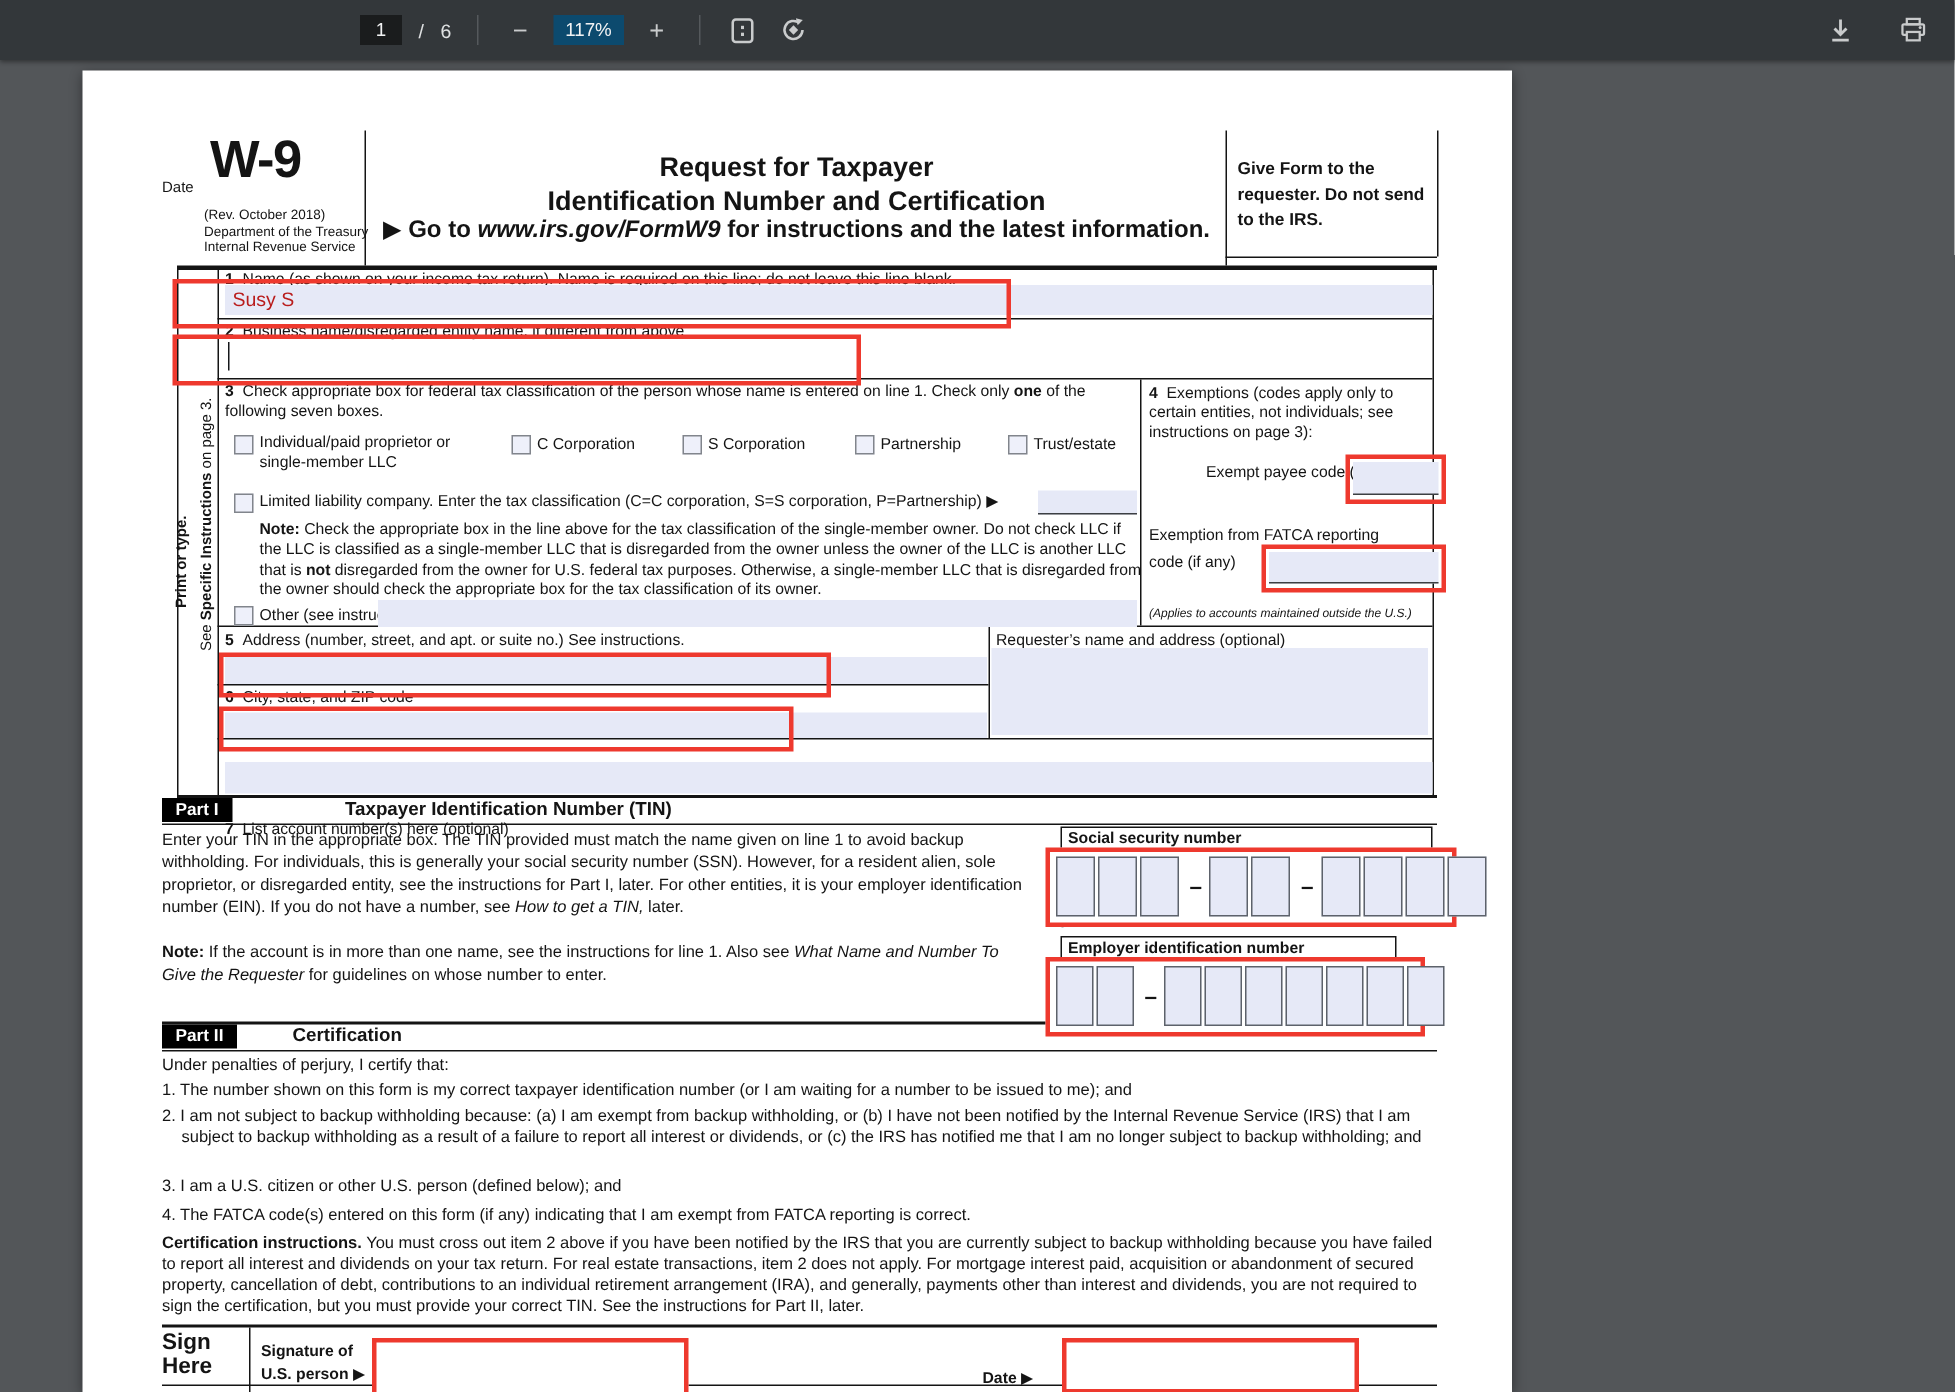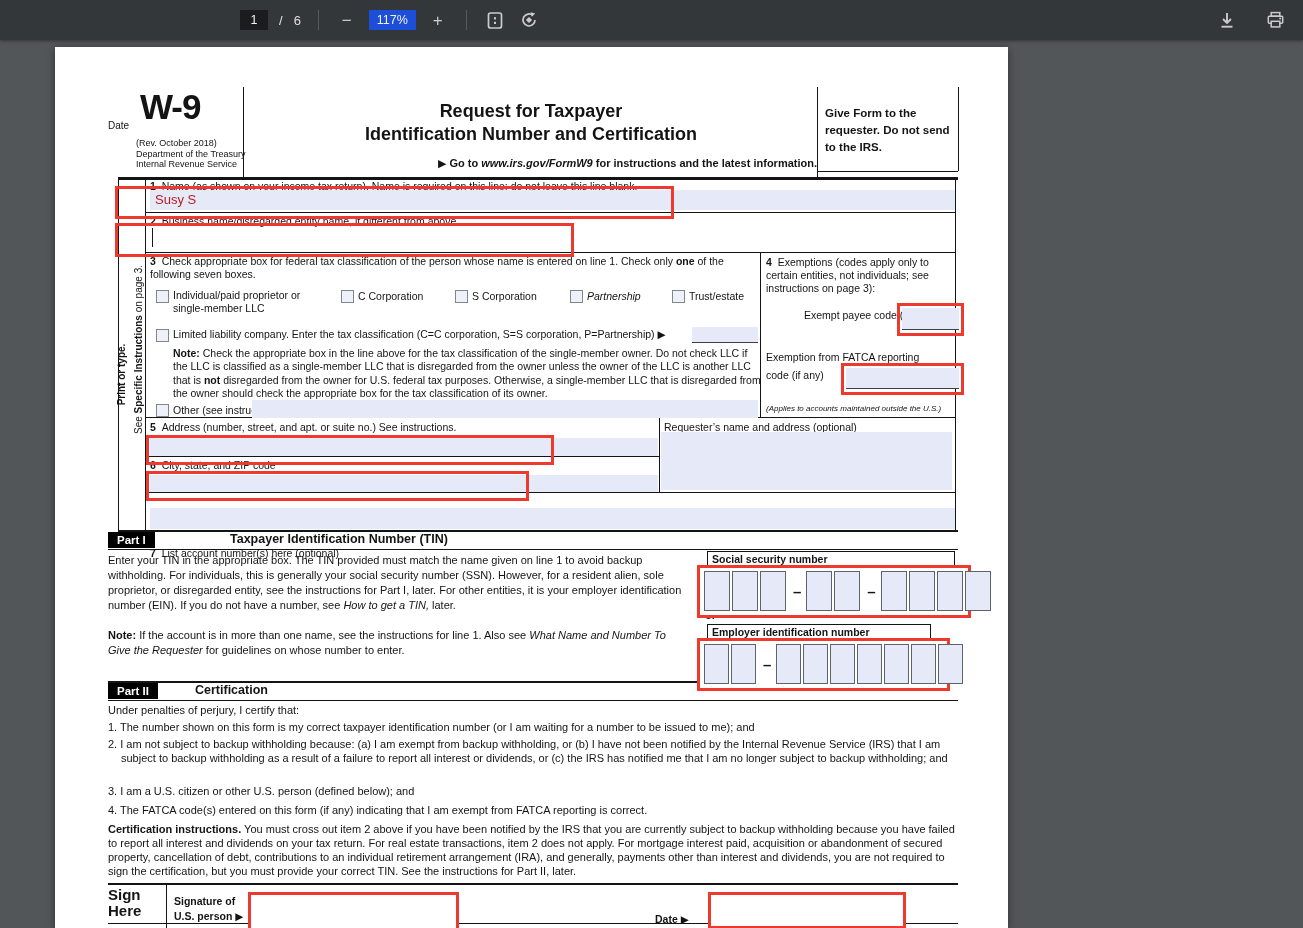--- a/index.html
+++ b/index.html
@@ -10,21 +10,21 @@
     -webkit-font-smoothing:antialiased;
   }
   
   .toolbar{position:absolute;left:0;top:0;width:1303px;height:40px;background:#33373a;box-shadow:0 1px 3px rgba(0,0,0,.4);z-index:20;}
   .tb-center{position:absolute;left:240px;top:0;height:40px;display:flex;align-items:center;gap:11px;}
   .tb-right{position:absolute;right:16px;top:0;height:40px;display:flex;align-items:center;gap:26px;}
   .page-box{min-width:22px;height:20px;background:#1a1c1d;color:#f1f2f3;font-size:12.5px;display:flex;align-items:center;justify-content:center;padding:0 3px;cursor:text;}
   .tb-text{color:#dfe1e2;font-size:13px;}
   .tb-sep{width:1px;height:20px;background:#55595c;margin:0 6px;}
   .tb-btn{background:none;border:none;color:#c9cbcc;font-size:17px;line-height:17px;padding:2px 6px;cursor:pointer;}
-  .zoom-box{background:#1d4ed8;color:#f1f2f3;font-size:12.5px;padding:3px 8px;cursor:text;text-align:center;}
+  .zoom-box{background:#0c4a6e;color:#f1f2f3;font-size:12.5px;padding:3px 8px;cursor:text;text-align:center;}
   .tb-icon{display:flex;align-items:center;justify-content:center;cursor:pointer;padding:2px;}
   
   .page{position:absolute;left:55px;top:47px;width:953px;height:881px;background:#ffffff;overflow:hidden;box-shadow:0 2px 8px rgba(0,0,0,.45);color:#141414;}
   .t{position:absolute;font-size:10.5px;line-height:13px;color:#141414;white-space:nowrap;}
   .wrap{white-space:normal;}
   .b{font-weight:bold;}
   .i{font-style:italic;}
   .fs9{font-size:9px;margin-left:28px;}
   .fs8{font-size:8px;line-height:10px;}
   .fs11{font-size:11px;line-height:15px;}
@@ -99,21 +99,21 @@
   <span class="t" style="left:53px;top:72px;font-size:10px;">Date</span>
   <span class="t b" style="left:85px;top:42px;font-size:35px;line-height:36px;letter-spacing:-1px;">W-9</span>
   <span class="t fs9" style="left:53px;top:90px;">(Rev. October 2018)</span>
   <span class="t fs9" style="left:53px;top:101px;">Department of the Treasury</span>
   <span class="t fs9" style="left:53px;top:111px;">Internal Revenue Service</span>
 
   <div class="vline" style="left:188px;top:40px;height:90px;"></div>
 
   <span class="t b wrap" style="left:190px;top:77px;width:572px;text-align:center;font-size:18px;line-height:21px;">Identification Number and Certification</span>
   <span class="t b wrap" style="left:190px;top:54px;width:572px;text-align:center;font-size:18px;line-height:21px;">Request for Taxpayer</span>
-  <span class="t b wrap" style="left:190px;top:110px;width:572px;text-align:right;font-size:11px;"><span>▶</span><span> Go to </span><span class="i">www.irs.gov/FormW9</span><span> for instructions and the latest information.</span></span>
+  <span class="t b wrap" style="left:190px;top:100px;width:572px;text-align:center;font-size:16px;"><span>▶</span><span> Go to </span><span class="i">www.irs.gov/FormW9</span><span> for instructions and the latest information.</span></span>
 
   <div class="vline" style="left:762px;top:40px;height:90px;"></div>
   <span class="t b wrap" style="left:770px;top:58px;width:132px;font-size:11.5px;line-height:17px;">Give Form to the requester. Do not send to the IRS.</span>
   <div class="hline" style="left:762px;top:124px;width:141px;"></div>
   <div class="vline" style="left:903px;top:40px;height:84px;"></div>
 
   <div class="hline" style="left:63px;top:130px;width:840px;height:2.5px;"></div>
 
   <div class="vline" style="left:63px;top:131px;height:352px;"></div>
   <div class="vline" style="left:900px;top:131px;height:352px;"></div>
@@ -141,21 +141,21 @@
 
   <span class="t wrap" style="left:95px;top:208px;width:600px;"><span class="b">3</span>&nbsp;&nbsp;<span>Check appropriate box for federal tax classification of the person whose name is entered on line 1. Check only </span><span class="b">one</span><span> of the following seven boxes.</span></span>
 
   <div class="cb" style="left:101px;top:243px;"></div>
   <span class="t wrap" style="left:118px;top:242px;width:160px;">Individual/paid proprietor or single-member LLC</span>
   <div class="cb" style="left:286px;top:243px;"></div>
   <span class="t" style="left:303px;top:243px;">C Corporation</span>
   <div class="cb" style="left:400px;top:243px;"></div>
   <span class="t" style="left:417px;top:243px;">S Corporation</span>
   <div class="cb" style="left:515px;top:243px;"></div>
-  <span class="t" style="left:532px;top:243px;font-style:italic;">Partnership</span>
+  <span class="t" style="left:532px;top:243px;">Partnership</span>
   <div class="cb" style="left:617px;top:243px;"></div>
   <span class="t" style="left:634px;top:243px;">Trust/estate</span>
 
   <div class="cb" style="left:101px;top:282px;"></div>
   <span class="t wrap" style="left:118px;top:281px;width:525px;">Limited liability company. Enter the tax classification (C=C corporation, S=S corporation, P=Partnership) ▶</span>
   <div class="lav-underline" style="left:637px;top:280px;width:66px;height:15px;"></div>
 
   <span class="t wrap" style="left:118px;top:300px;width:590px;line-height:13.4px;"><span class="b">Note:</span><span> Check the appropriate box in the line above for the tax classification of the single-member owner.  Do not check LLC if the LLC is classified as a single-member LLC that is disregarded from the owner unless the owner of the LLC is another LLC that is </span><span class="b">not</span><span> disregarded from the owner for U.S. federal tax purposes. Otherwise, a single-member LLC that is disregarded from the owner should check the appropriate box for the tax classification of its owner.</span></span>
 
   <div class="cb" style="left:101px;top:357px;"></div>

